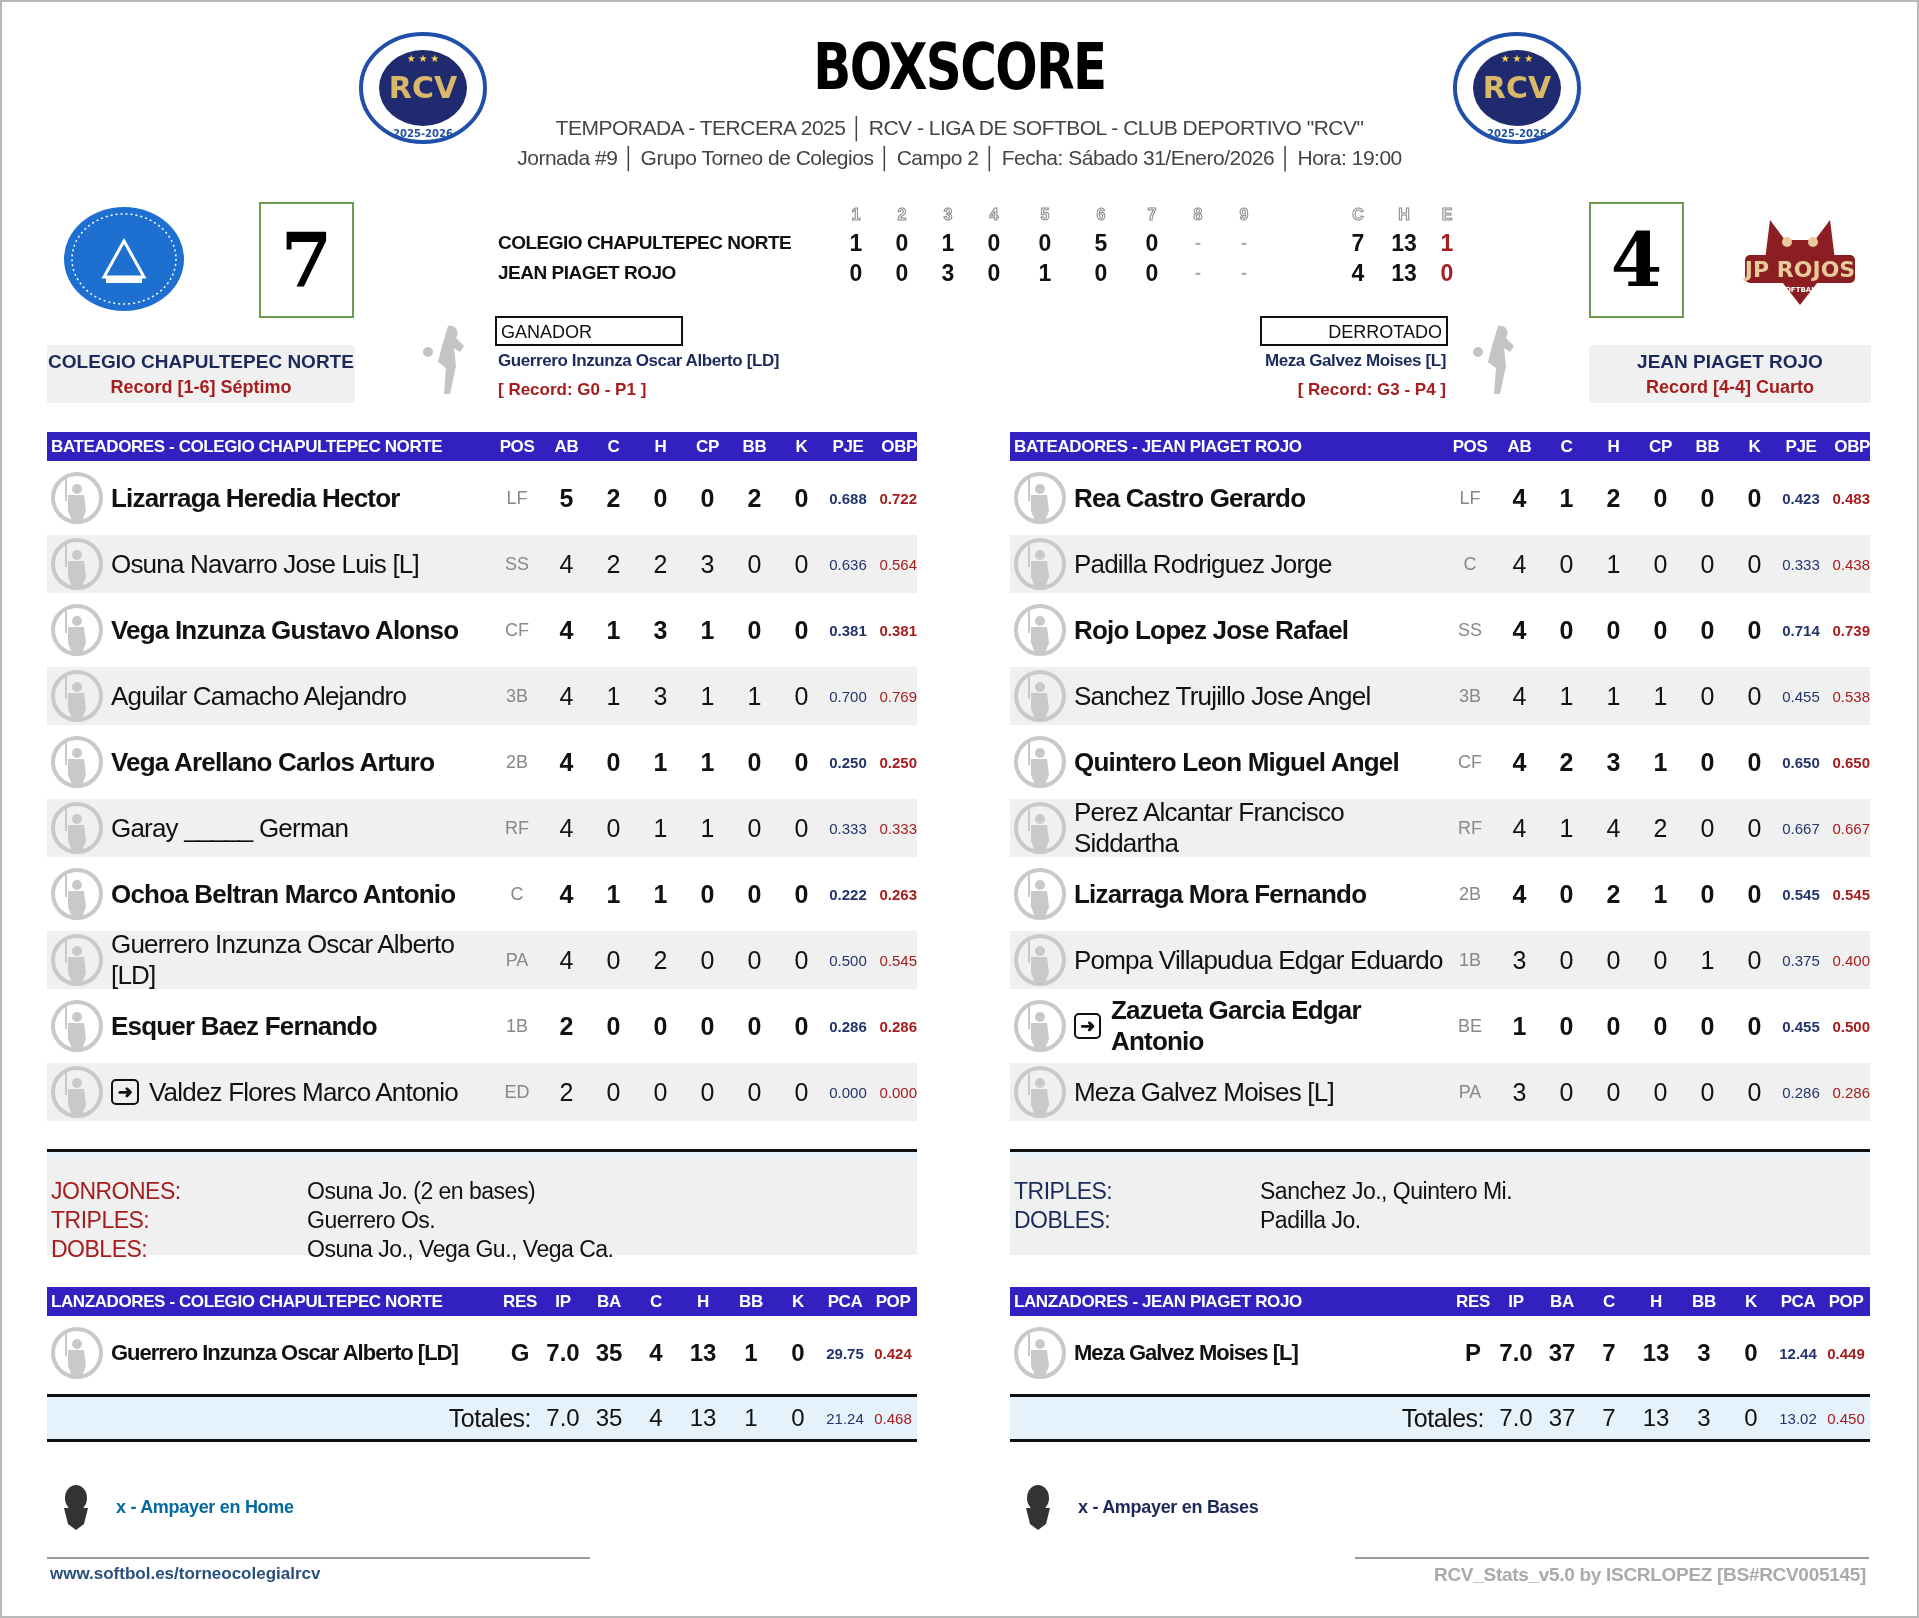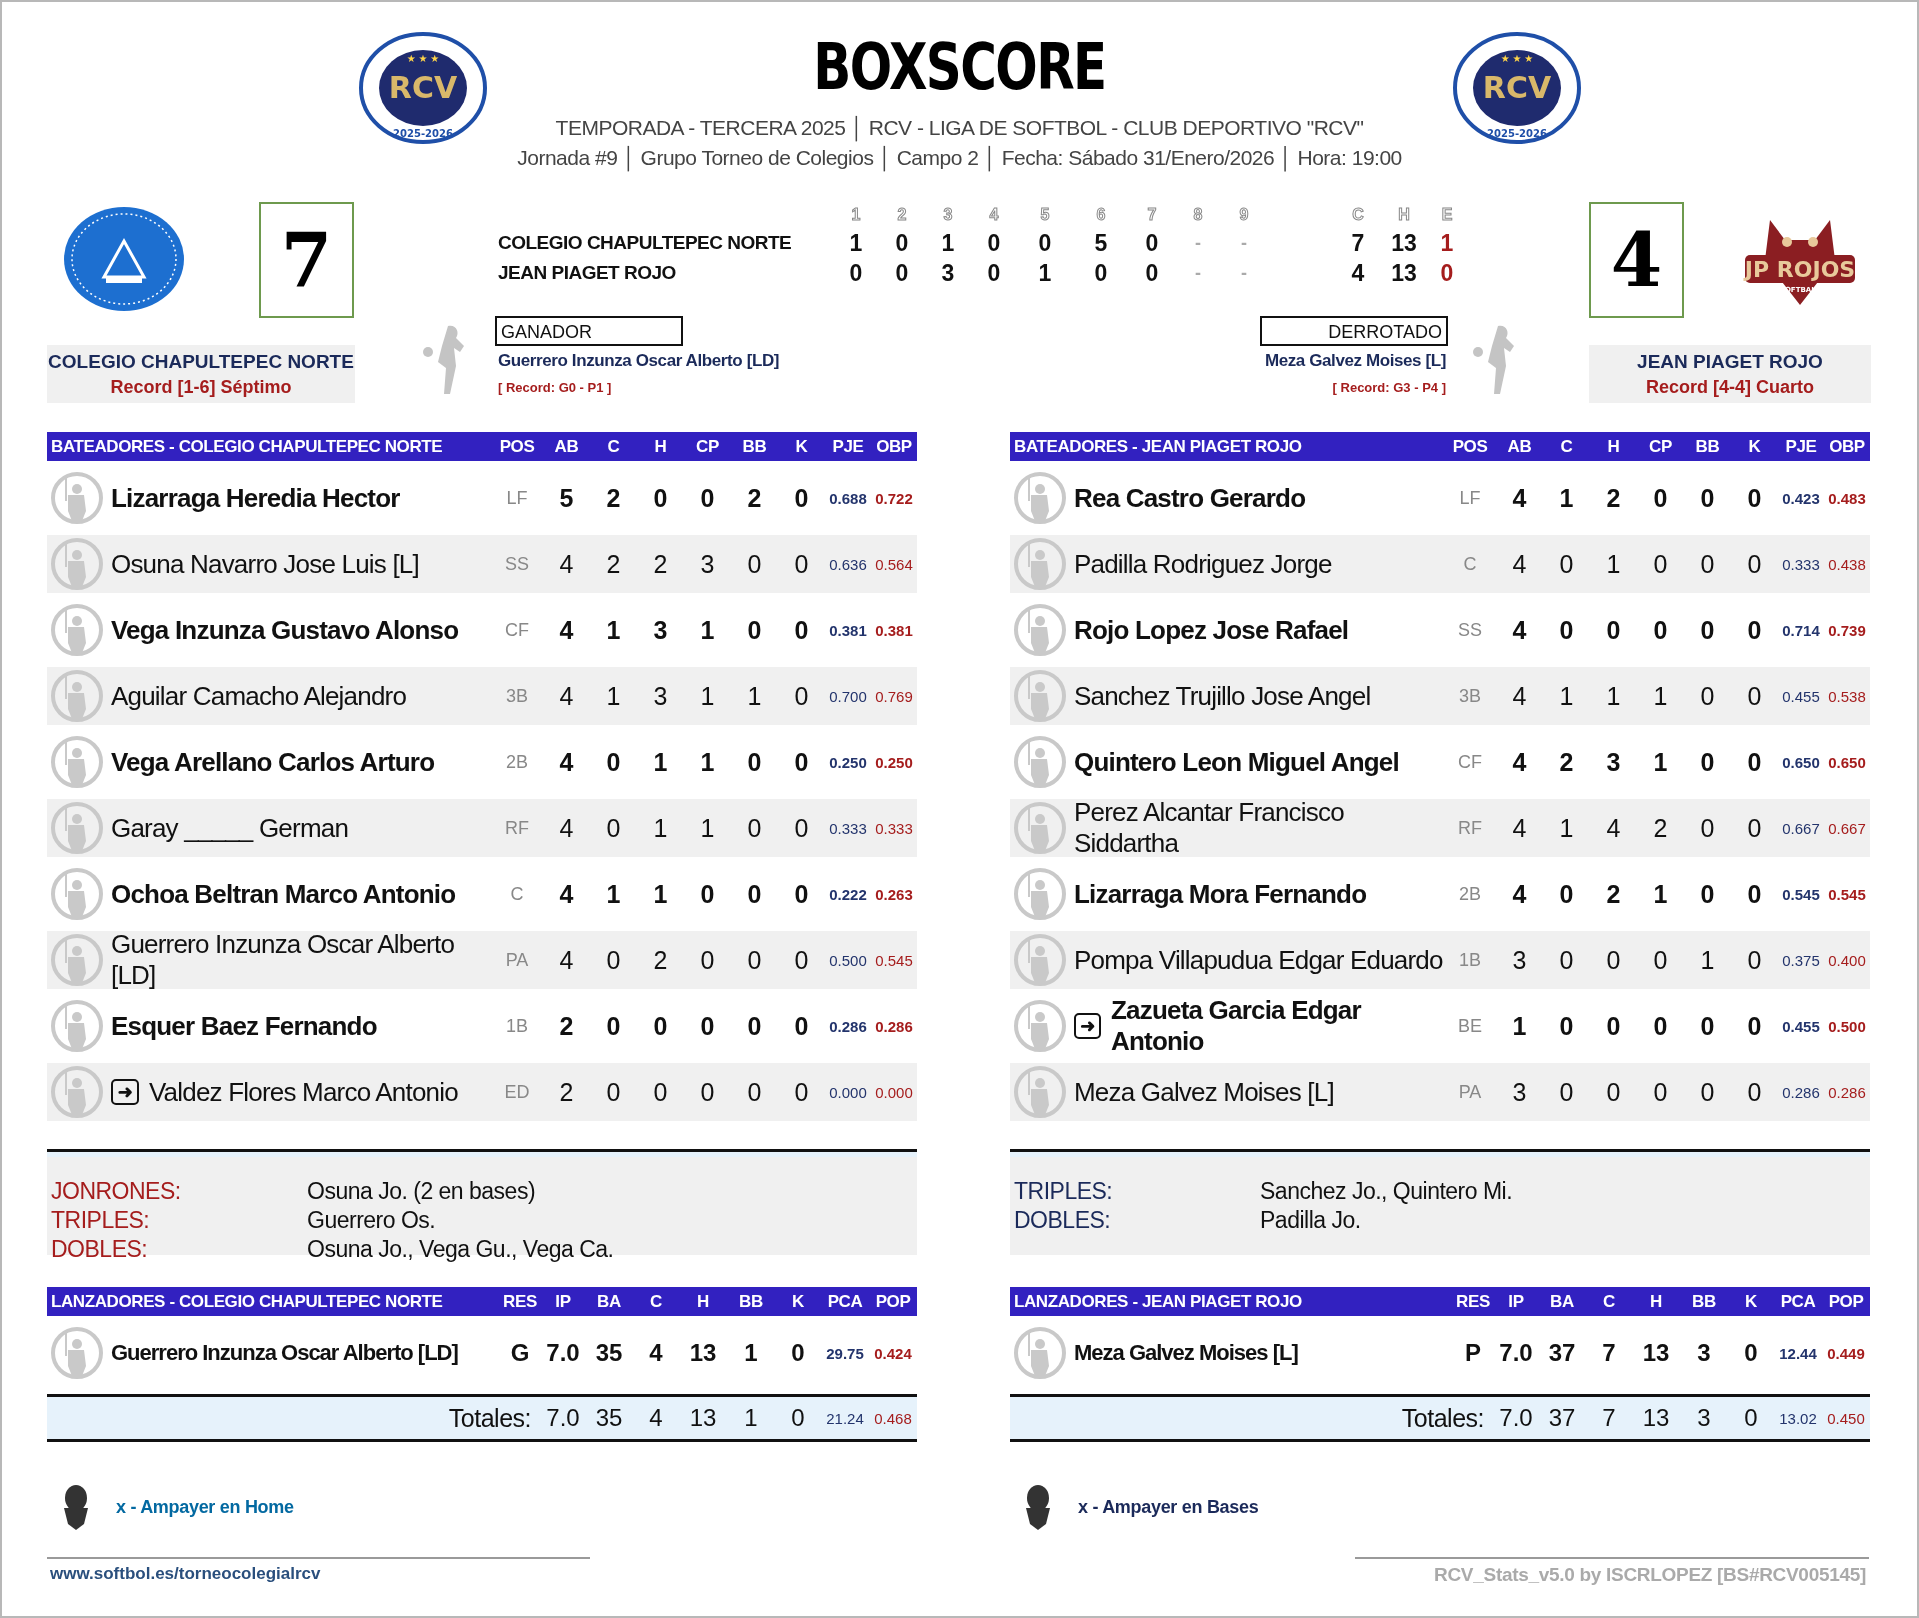--- a/index.html
+++ b/index.html
@@ -28,30 +28,30 @@
   .ls-cell { width: 46px; text-align: center; font-weight: bold; font-size: 23px; }
   .ls-gap { width: 68px; }
   .ls-head .ls-cell { font-size: 16px; color: #fff; -webkit-text-stroke: 1px #888; font-weight: bold; height: 22px; }
   .ls-head { height: 22px; }
   .ls-dash { color: #aaa; font-size: 18px; }
   .ls-err { color: #a51d1d; }
 
   
   .decision-box { position: absolute; height: 30px; border: 2.5px solid #111; font-size: 18px; padding: 3px 4px; line-height: 22px; }
   .dec-name { position: absolute; font-size: 17px; font-weight: bold; color: #1b2a5a; letter-spacing: -0.4px; }
-  .dec-rec { position: absolute; font-size: 13px; font-weight: bold; color: #a51d1d; }
+  .dec-rec { position: absolute; font-size: 17px; font-weight: bold; color: #a51d1d; }
   .pitcher-sil { position: absolute; }
 
   
   .tbl { position: absolute; width: 870px; }
   .tbl.left { left: 47px; } .tbl.right { left: 1010px; width: 860px; }
   .thead { height: 29px; background: #3221c0; color: #fff; display: flex; align-items: center; font-size: 17px; font-weight: bold; letter-spacing: -0.4px; }
   .thead .ttl { flex: 1; padding-left: 4px; }
   .col { text-align: center; }
-  .c-pos { width: 52px; } .c-ab { width: 47px; } .c-c { width: 47px; } .c-h { width: 47px; } .c-cp { width: 47px; } .c-bb { width: 47px; } .c-k { width: 47px; } .c-pje { width: 46px; } .c-obp { width: 46px; }
+  .c-pos { width: 52px; } .c-ab { width: 47px; } .c-c { width: 47px; } .c-h { width: 47px; } .c-cp { width: 47px; } .c-bb { width: 47px; } .c-k { width: 47px; } .c-pje { width: 46px; } .c-obp { width: 46px; text-align: right; }
   .row { height: 58px; display: flex; align-items: center; position: relative; margin-top: 8px; }
   .row.alt { background: #f0f0f0; }
   .row .ico { width: 60px; height: 60px; display: flex; align-items: center; justify-content: center; }
   .row .name { flex: 1; font-size: 26px; letter-spacing: -0.8px; padding-left: 4px; display: flex; align-items: center; transform-origin: left; }
   .row.bold .name { font-weight: bold; }
   .row .pos { font-size: 18px; color: #888; }
   .row .num { font-size: 25px; }
   .row.bold .num { font-weight: bold; }
   .row .pje { font-size: 15px; color: #23346c; text-align: center; }
   .row .obp { font-size: 15px; color: #a51d1d; }

